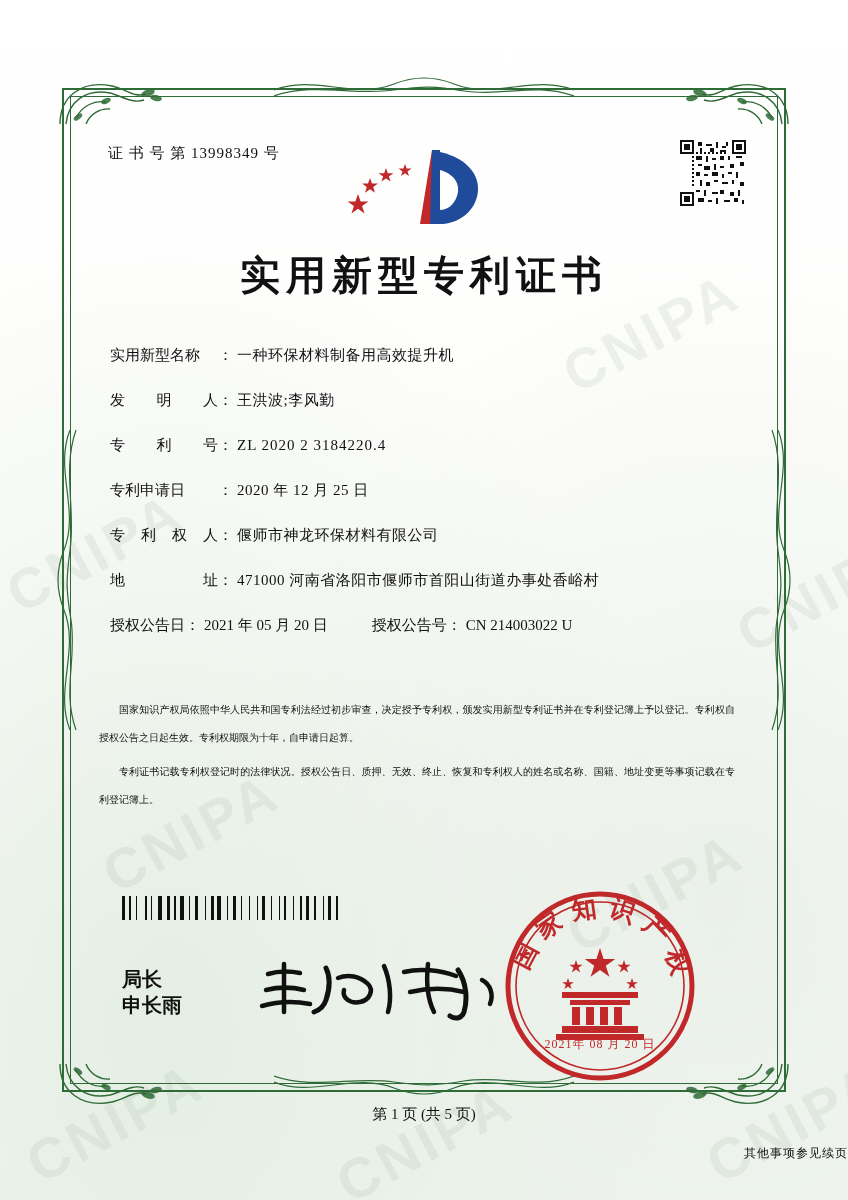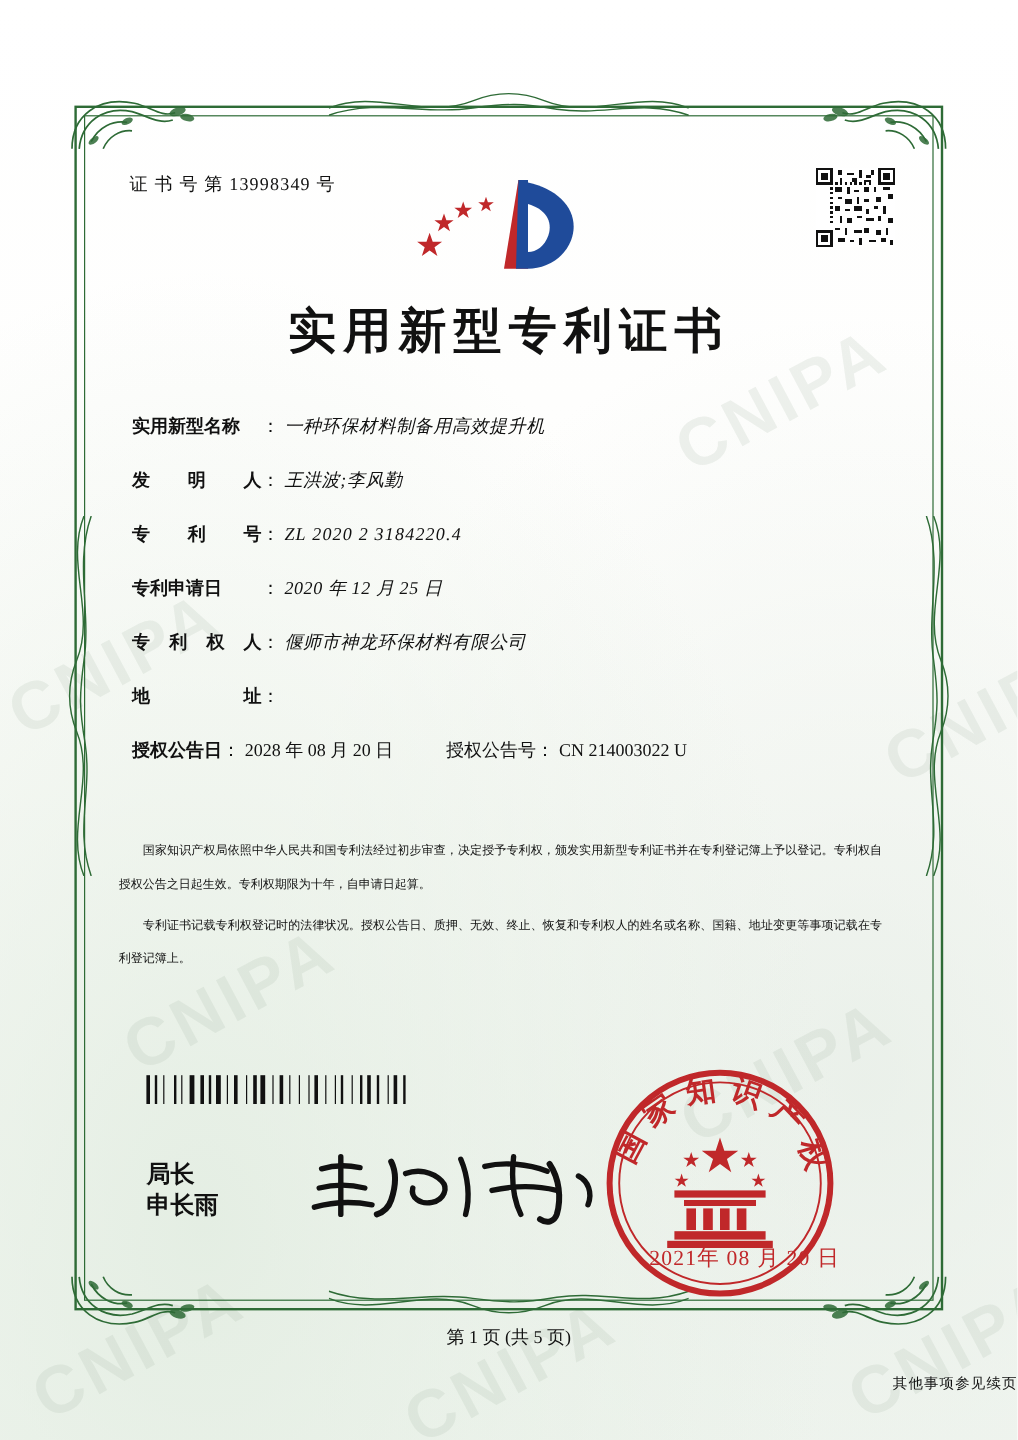--- a/index.html
+++ b/index.html
@@ -132,31 +132,29 @@
     margin-bottom: 26px;
     font-size: 15px;
     color: #111;
   }
   .field-label {
     width: 108px;
     flex: 0 0 108px;
     letter-spacing: 0px;
     display: flex;
     justify-content: space-between;
-    font-weight: bold;
   }
   .field-label.spread > span { display: inline-block; }
   .field-colon {
     flex: 0 0 auto;
     padding-right: 4px;
   }
   .field-value {
     flex: 1 1 auto;
     letter-spacing: 0.5px;
-    font-style: italic;
   }
   .field-value.mono {
     font-family: "Liberation Serif", serif;
     letter-spacing: 1px;
   }
   .inline-second-label {
     margin-left: 44px;
     font-family: Liberation Serif, serif;
   }
 
@@ -213,22 +211,22 @@
     left: 430px;
     top: 790px;
     width: 200px;
     height: 200px;
   }
   .seal-date {
     position: absolute;
     left: 430px;
     top: 940px;
     width: 200px;
-    text-align: right;
-    font-size: 18px;
+    text-align: center;
+    font-size: 12px;
     color: #c0282a;
     letter-spacing: 1px;
   }
 
   .page-no {
     position: absolute;
     left: 0;
     right: 0;
     top: 1105px;
     text-align: center;
@@ -502,26 +500,27 @@
         <span class="field-colon">：</span>
         <span class="field-value">偃师市神龙环保材料有限公司</span>
       </div>
 
       <div class="field-row">
         <span class="field-label spread">
           <span>地</span>
           <span>址</span>
         </span>
         <span class="field-colon">：</span>
+        <span class="field-value">471000 河南省洛阳市偃师市首阳山街道办事处香峪村</span>
       </div>
 
       <div class="field-row">
         <span class="field-label" style="flex:0 0 auto; width:auto;">授权公告日</span>
         <span class="field-colon">：</span>
-        <span>2028 年 08 月 20 日</span>
+        <span>2021 年 05 月 20 日</span>
         <span class="inline-second-label">授权公告号</span>
         <span class="field-colon">：</span>
         <span class="mono">CN 214003022 U</span>
       </div>
     </div>
 
     <div class="paragraphs">
       <p>国家知识产权局依照中华人民共和国专利法经过初步审查，决定授予专利权，颁发实用新型专利证书并在专利登记簿上予以登记。专利权自授权公告之日起生效。专利权期限为十年，自申请日起算。</p>
       <p>专利证书记载专利权登记时的法律状况。授权公告日、质押、无效、终止、恢复和专利权人的姓名或名称、国籍、地址变更等事项记载在专利登记簿上。</p>
     </div>

